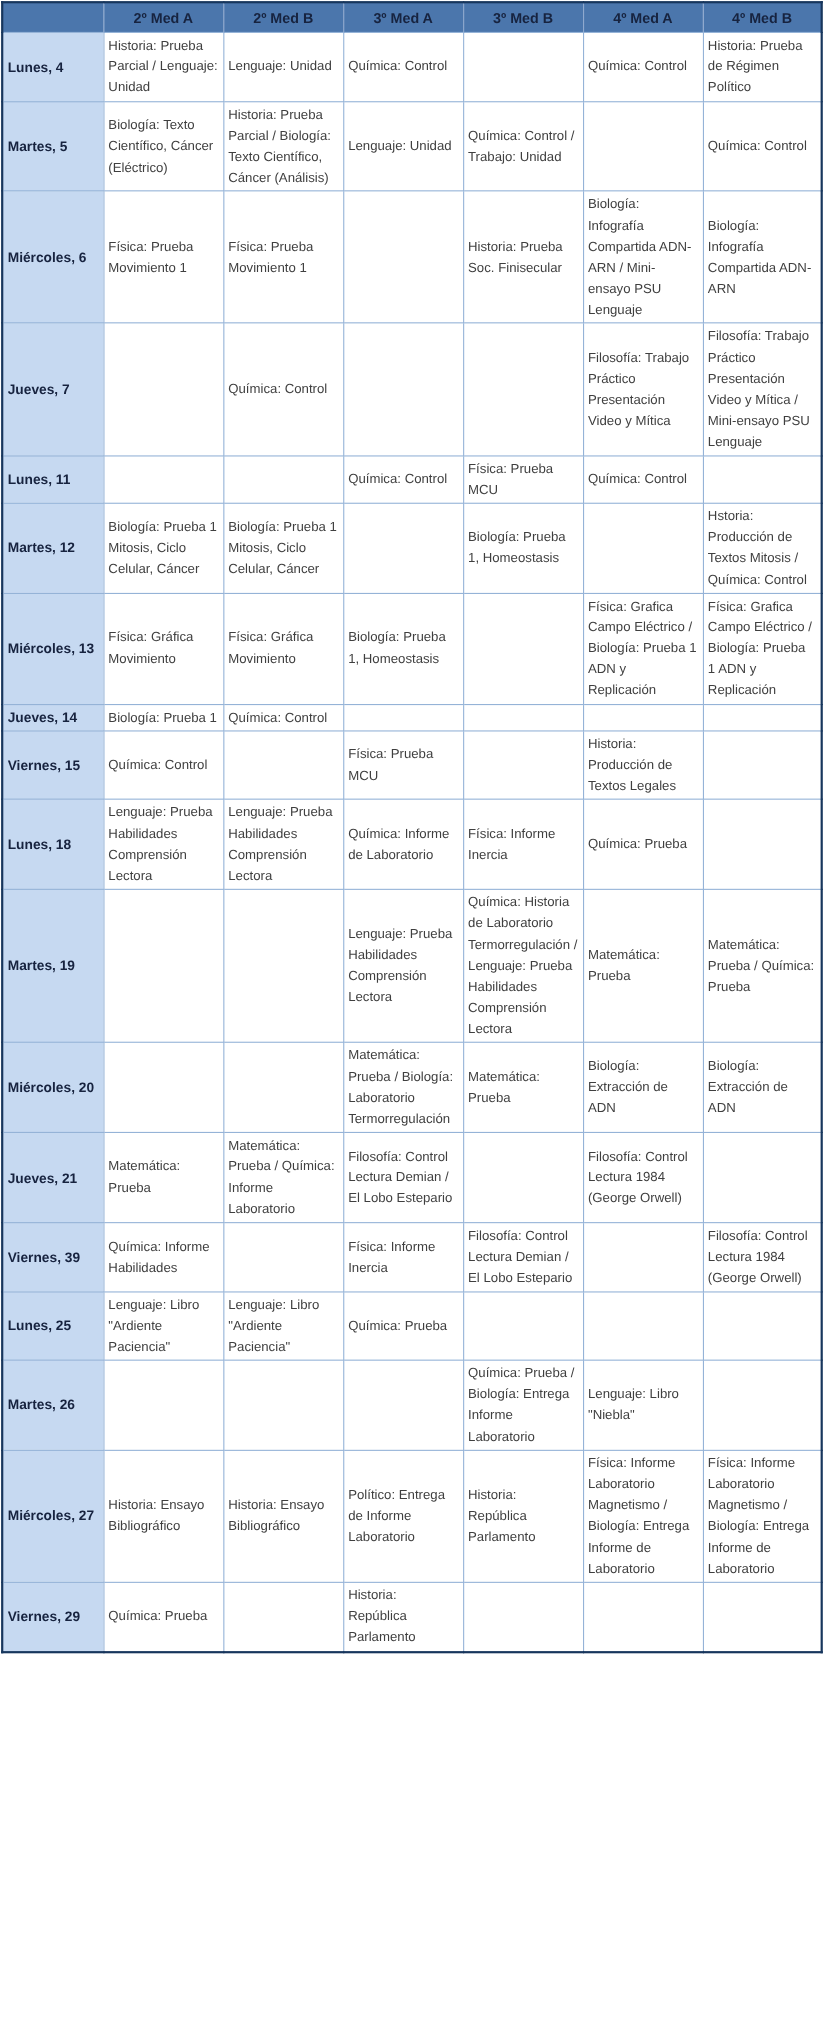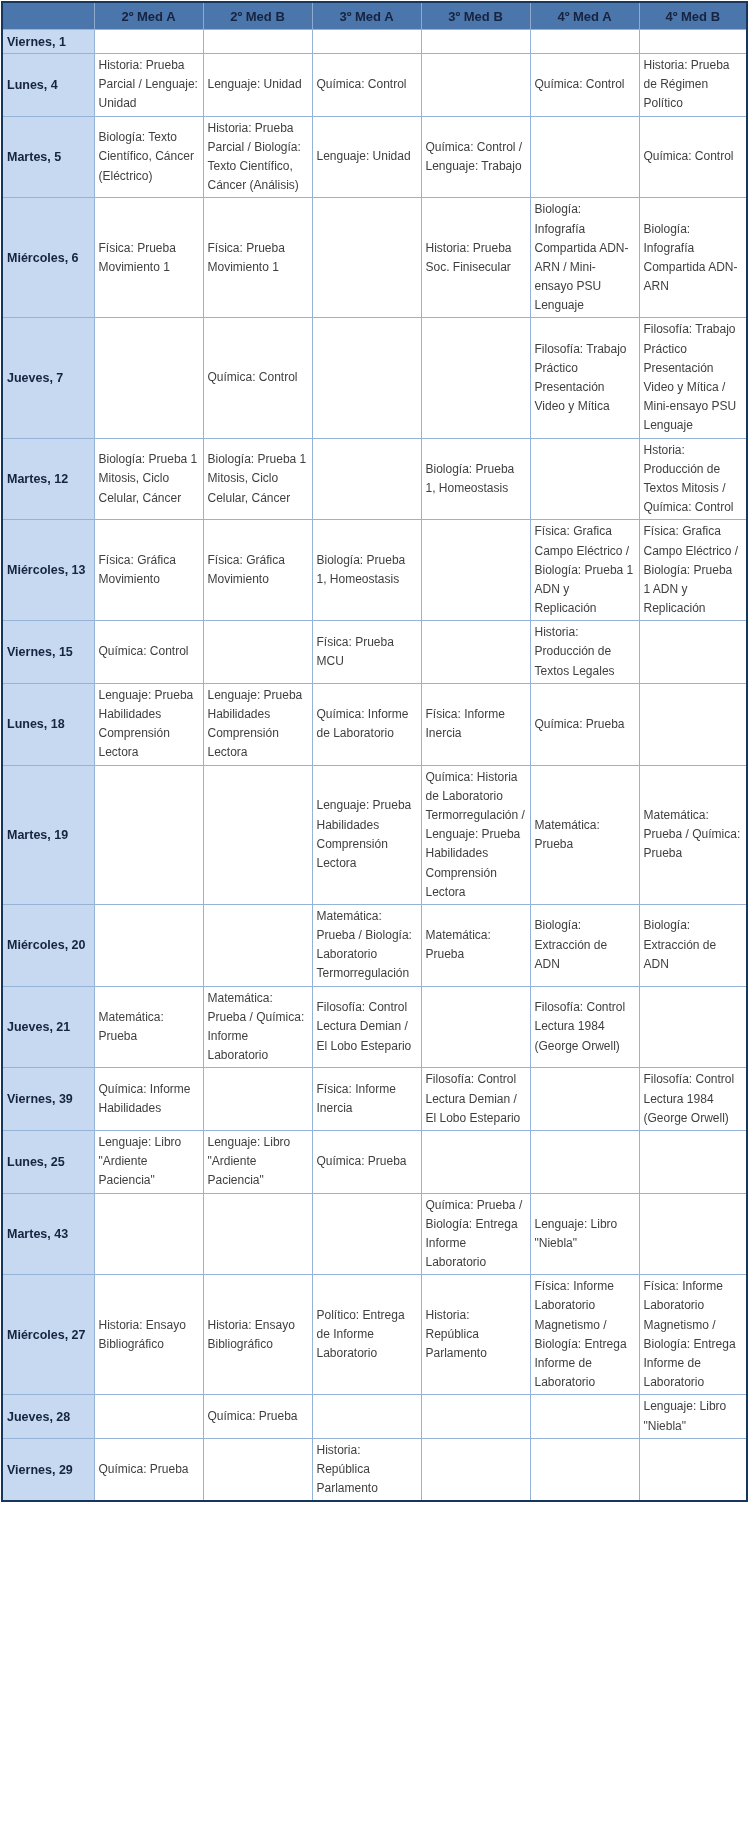--- a/index.html
+++ b/index.html
@@ -75,81 +75,90 @@
           <th>2º Med A</th>
           <th>2º Med B</th>
           <th>3º Med A</th>
           <th>3º Med B</th>
           <th>4º Med A</th>
           <th>4º Med B</th>
         </tr>
     </thead>
     <tbody id="table-body">
         <tr>
-          <td class="date-cell">Viernes, 1</td>
-          <td class="schedule-cell"></td>
-          <td class="schedule-cell"></td>
-          <td class="schedule-cell"></td>
-          <td class="schedule-cell"></td>
-          <td class="schedule-cell"></td>
-          <td class="schedule-cell"></td>
-        </tr>
-        <tr>
           <td class="date-cell">Lunes, 4</td>
           <td class="schedule-cell">Historia: Prueba Parcial / Lenguaje: Unidad</td>
           <td class="schedule-cell">Lenguaje: Unidad</td>
           <td class="schedule-cell">Química: Control</td>
           <td class="schedule-cell"></td>
           <td class="schedule-cell">Química: Control</td>
           <td class="schedule-cell">Historia: Prueba de Régimen Político</td>
         </tr>
         <tr>
           <td class="date-cell">Martes, 5</td>
           <td class="schedule-cell">Biología: Texto Científico, Cáncer (Eléctrico)</td>
           <td class="schedule-cell">Historia: Prueba Parcial / Biología: Texto Científico, Cáncer (Análisis)</td>
           <td class="schedule-cell">Lenguaje: Unidad</td>
-          <td class="schedule-cell">Química: Control / Lenguaje: Trabajo</td>
+          <td class="schedule-cell">Química: Control / Trabajo: Unidad</td>
           <td class="schedule-cell"></td>
           <td class="schedule-cell">Química: Control</td>
         </tr>
         <tr>
           <td class="date-cell">Miércoles, 6</td>
           <td class="schedule-cell">Física: Prueba Movimiento 1</td>
           <td class="schedule-cell">Física: Prueba Movimiento 1</td>
           <td class="schedule-cell"></td>
           <td class="schedule-cell">Historia: Prueba Soc. Finisecular</td>
           <td class="schedule-cell">Biología: Infografía Compartida ADN-ARN / Mini-ensayo PSU Lenguaje</td>
           <td class="schedule-cell">Biología: Infografía Compartida ADN-ARN</td>
         </tr>
         <tr>
           <td class="date-cell">Jueves, 7</td>
           <td class="schedule-cell"></td>
           <td class="schedule-cell">Química: Control</td>
           <td class="schedule-cell"></td>
           <td class="schedule-cell"></td>
           <td class="schedule-cell">Filosofía: Trabajo Práctico Presentación Video y Mítica</td>
           <td class="schedule-cell">Filosofía: Trabajo Práctico Presentación Video y Mítica / Mini-ensayo PSU Lenguaje</td>
+        </tr>
+        <tr>
+          <td class="date-cell">Lunes, 11</td>
+          <td class="schedule-cell"></td>
+          <td class="schedule-cell"></td>
+          <td class="schedule-cell">Química: Control</td>
+          <td class="schedule-cell">Física: Prueba MCU</td>
+          <td class="schedule-cell">Química: Control</td>
+          <td class="schedule-cell"></td>
         </tr>
         <tr>
           <td class="date-cell">Martes, 12</td>
           <td class="schedule-cell">Biología: Prueba 1 Mitosis, Ciclo Celular, Cáncer</td>
           <td class="schedule-cell">Biología: Prueba 1 Mitosis, Ciclo Celular, Cáncer</td>
           <td class="schedule-cell"></td>
           <td class="schedule-cell">Biología: Prueba 1, Homeostasis</td>
           <td class="schedule-cell"></td>
           <td class="schedule-cell">Hstoria: Producción de Textos Mitosis / Química: Control</td>
         </tr>
         <tr>
           <td class="date-cell">Miércoles, 13</td>
           <td class="schedule-cell">Física: Gráfica Movimiento</td>
           <td class="schedule-cell">Física: Gráfica Movimiento</td>
           <td class="schedule-cell">Biología: Prueba 1, Homeostasis</td>
           <td class="schedule-cell"></td>
           <td class="schedule-cell">Física: Grafica Campo Eléctrico / Biología: Prueba 1 ADN y Replicación</td>
           <td class="schedule-cell">Física: Grafica Campo Eléctrico / Biología: Prueba 1 ADN y Replicación</td>
+        </tr>
+        <tr>
+          <td class="date-cell">Jueves, 14</td>
+          <td class="schedule-cell">Biología: Prueba 1</td>
+          <td class="schedule-cell">Química: Control</td>
+          <td class="schedule-cell"></td>
+          <td class="schedule-cell"></td>
+          <td class="schedule-cell"></td>
+          <td class="schedule-cell"></td>
         </tr>
         <tr>
           <td class="date-cell">Viernes, 15</td>
           <td class="schedule-cell">Química: Control</td>
           <td class="schedule-cell"></td>
           <td class="schedule-cell">Física: Prueba MCU</td>
           <td class="schedule-cell"></td>
           <td class="schedule-cell">Historia: Producción de Textos Legales</td>
           <td class="schedule-cell"></td>
         </tr>
@@ -201,47 +210,38 @@
         <tr>
           <td class="date-cell">Lunes, 25</td>
           <td class="schedule-cell">Lenguaje: Libro "Ardiente Paciencia"</td>
           <td class="schedule-cell">Lenguaje: Libro "Ardiente Paciencia"</td>
           <td class="schedule-cell">Química: Prueba</td>
           <td class="schedule-cell"></td>
           <td class="schedule-cell"></td>
           <td class="schedule-cell"></td>
         </tr>
         <tr>
-          <td class="date-cell">Martes, 43</td>
+          <td class="date-cell">Martes, 26</td>
           <td class="schedule-cell"></td>
           <td class="schedule-cell"></td>
           <td class="schedule-cell"></td>
           <td class="schedule-cell">Química: Prueba / Biología: Entrega Informe Laboratorio</td>
           <td class="schedule-cell">Lenguaje: Libro "Niebla"</td>
           <td class="schedule-cell"></td>
         </tr>
         <tr>
           <td class="date-cell">Miércoles, 27</td>
           <td class="schedule-cell">Historia: Ensayo Bibliográfico</td>
           <td class="schedule-cell">Historia: Ensayo Bibliográfico</td>
           <td class="schedule-cell">Político: Entrega de Informe Laboratorio</td>
           <td class="schedule-cell">Historia: República Parlamento</td>
           <td class="schedule-cell">Física: Informe Laboratorio Magnetismo / Biología: Entrega Informe de Laboratorio</td>
           <td class="schedule-cell">Física: Informe Laboratorio Magnetismo / Biología: Entrega Informe de Laboratorio</td>
         </tr>
         <tr>
-          <td class="date-cell">Jueves, 28</td>
-          <td class="schedule-cell"></td>
-          <td class="schedule-cell">Química: Prueba</td>
-          <td class="schedule-cell"></td>
-          <td class="schedule-cell"></td>
-          <td class="schedule-cell"></td>
-          <td class="schedule-cell">Lenguaje: Libro "Niebla"</td>
-        </tr>
-        <tr>
           <td class="date-cell">Viernes, 29</td>
           <td class="schedule-cell">Química: Prueba</td>
           <td class="schedule-cell"></td>
           <td class="schedule-cell">Historia: República Parlamento</td>
           <td class="schedule-cell"></td>
           <td class="schedule-cell"></td>
           <td class="schedule-cell"></td>
         </tr>
       </tbody>
   </table>

